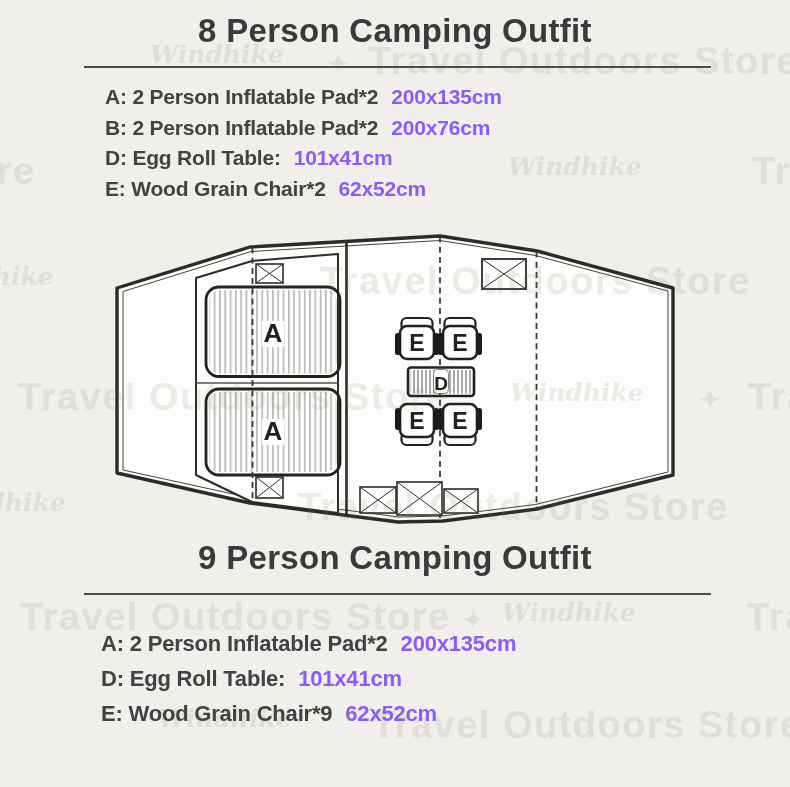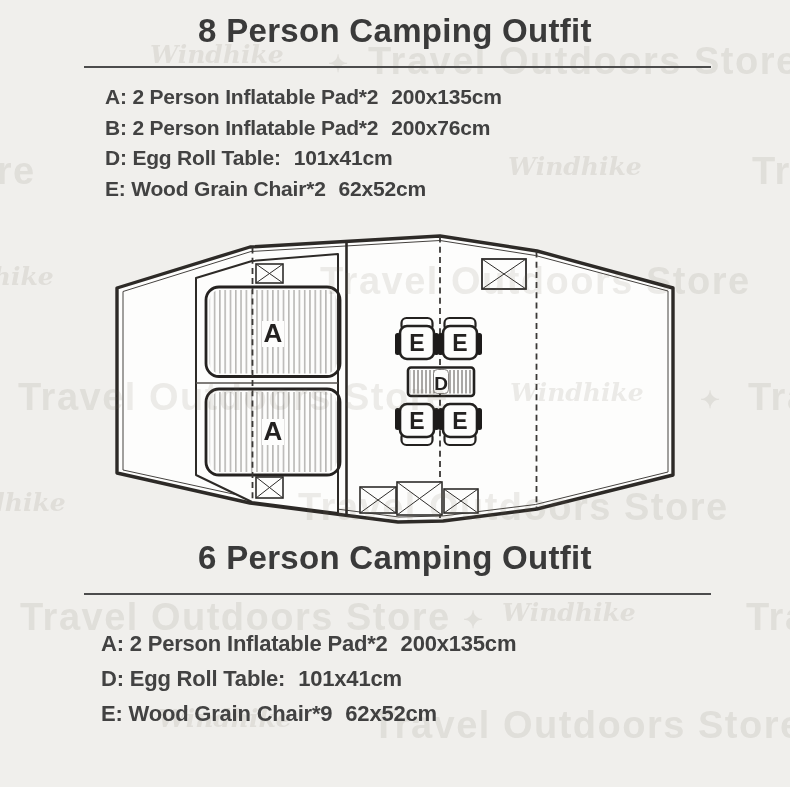--- a/index.html
+++ b/index.html
@@ -18,21 +18,21 @@
   #title-top{top:12px;}
   #title-bottom{top:539px;}
   .rule{position:absolute;left:84px;width:627px;height:2px;background:#4c4c4c;z-index:3;}
   #rule-top{top:66px;}
   #rule-bottom{top:593px;}
   .legend{position:absolute;z-index:3;}
   #legend-top{left:105px;top:82px;font-size:21px;line-height:30.6px;}
   #legend-bottom{left:101px;top:626px;font-size:22px;line-height:35px;}
   .lrow{white-space:nowrap;}
   .llabel{font-weight:700;color:#424242;letter-spacing:-0.2px;}
-  .lsize{font-weight:700;color:#404040;margin-left:13px;letter-spacing:-0.2px;}
+  .lsize{font-weight:700;color:#8b5cf6;margin-left:13px;letter-spacing:-0.2px;}
   
   .wm{position:absolute;white-space:nowrap;pointer-events:none;z-index:2;}
   .wm.store{font-weight:700;font-size:38px;letter-spacing:1.5px;color:rgba(118,108,92,.12);}
   .wm.script{font-family:"DejaVu Serif",serif;font-style:italic;font-weight:700;font-size:25px;color:rgba(118,108,92,.13);}
   .wm.mark{font-weight:700;font-size:24px;color:rgba(118,108,92,.12);}
   
   #floorplan{position:absolute;left:0;top:225px;z-index:1;}
   .lab{font-family:"Liberation Sans",sans-serif;font-weight:700;fill:#232120;}
 </style>
 </head>
@@ -160,20 +160,20 @@
   </g>
   <g>
     <rect x="444.5" y="432" width="31" height="13" rx="5" fill="#fdfdfc" stroke="#23211f" stroke-width="2.2"></rect>
     <rect x="443" y="404" width="34" height="33" rx="7" fill="#fdfdfc" stroke="#23211f" stroke-width="2.6"></rect>
     <rect x="438" y="408" width="5.5" height="22" rx="2.5" fill="#1d1b1a"></rect>
     <rect x="476.5" y="408" width="5.5" height="22" rx="2.5" fill="#1d1b1a"></rect>
     <text class="lab" x="460" y="429" font-size="23" text-anchor="middle">E</text>
   </g>
 </svg>
 
-<div class="title" id="title-bottom">6 Person Camping Outfit</div>
+<div class="title" id="title-bottom">9 Person Camping Outfit</div>
 <div class="rule" id="rule-bottom"></div>
 
 <div class="legend" id="legend-bottom">
   <div class="lrow"><span class="llabel">A: 2 Person Inflatable Pad*2</span><span class="lsize">200x135cm</span></div>
   <div class="lrow"><span class="llabel">D: Egg Roll Table:</span><span class="lsize">101x41cm</span></div>
   <div class="lrow"><span class="llabel">E: Wood Grain Chair*9</span><span class="lsize">62x52cm</span></div>
 </div>
 
 </body></html>

